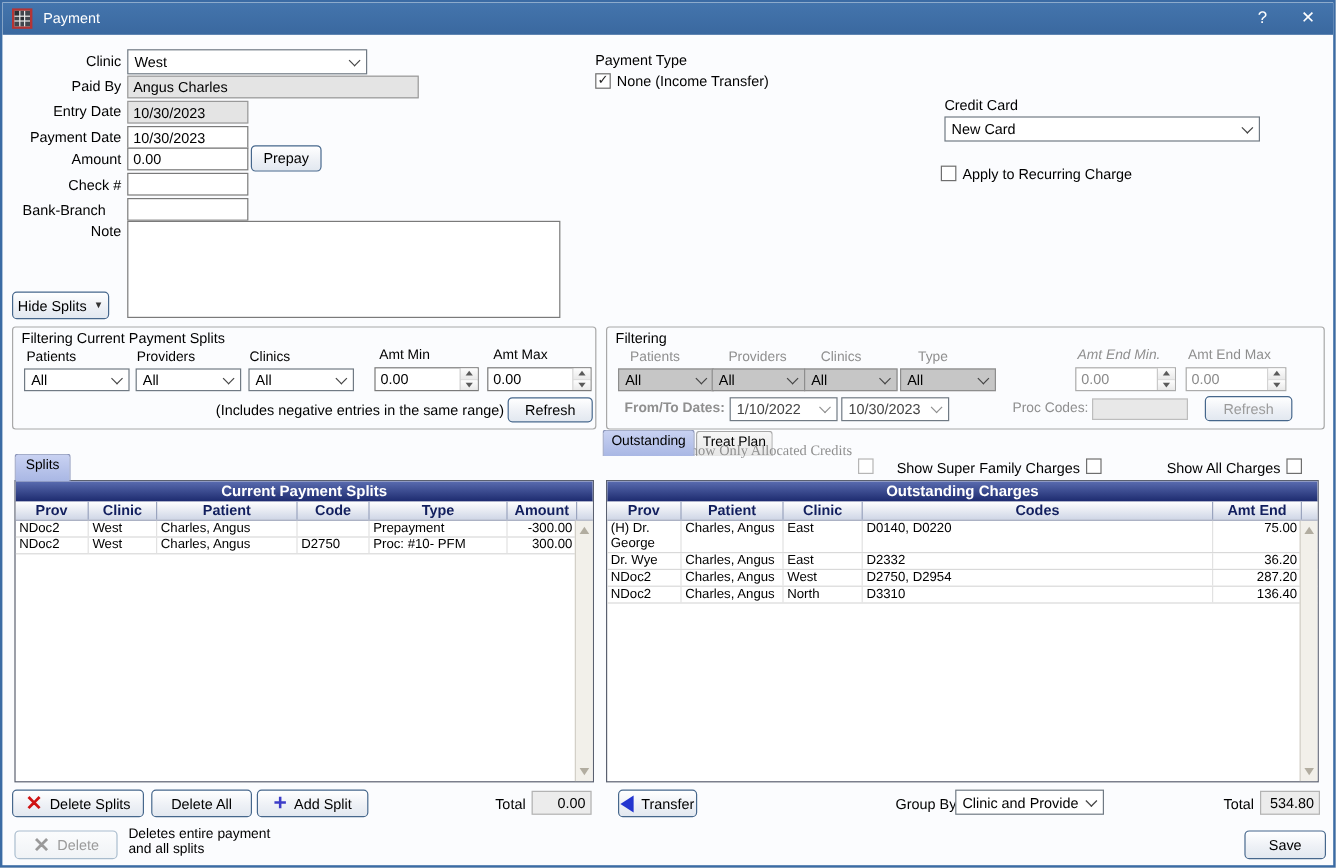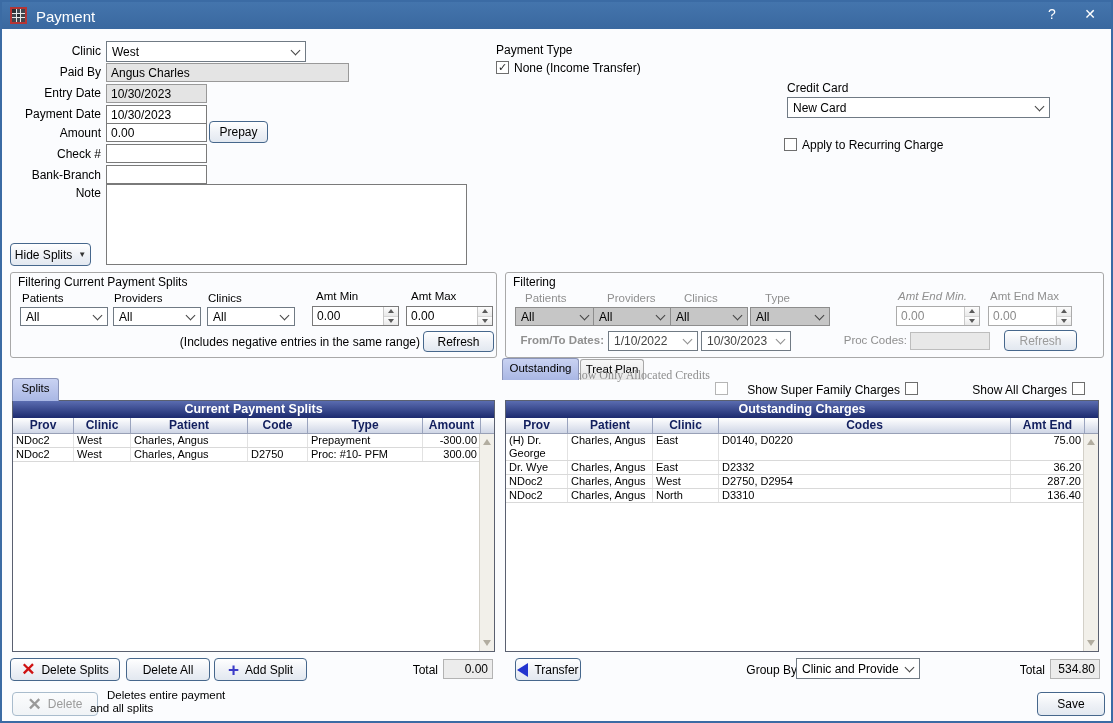--- a/index.html
+++ b/index.html
@@ -11,21 +11,21 @@
   
   .titlebar { position:absolute; left:0; top:0; right:0; height:27px;
     background:linear-gradient(#4475ad,#3a689f); display:flex; align-items:center; }
   .appicon { position:absolute; left:8px; top:5px; width:17px; height:17px;
     background:#b53434; padding:2px; }
   .appicon .grid { width:100%; height:100%; display:grid;
     grid-template-columns:repeat(3,1fr); grid-template-rows:repeat(3,1fr);
     gap:1px; background:#e8e8e8; }
   .appicon .grid i { background:#41464d; }
   .appicon .grid i:nth-child(1), .appicon .grid i:nth-child(5) { background:#2b2f34; }
-  .title-text { position:absolute; left:34px; top:6px; color:#fff; font-size:15px; }
+  .title-text { position:absolute; left:34px; top:6px; color:#fff; font-size:12px; }
   .tb-btn { position:absolute; top:4px; color:#fff; font-size:14px; width:22px;
     text-align:center; cursor:default; }
   
   .lbl { position:absolute; font-size:12px; color:#000; white-space:nowrap; }
   .lbl.r { text-align:right; }
   .lbl.gray { color:#8f8f8f; }
   .tbox { position:absolute; background:#fff; border:1px solid #7a7a7a;
     font-size:12px; display:flex; align-items:center; padding:0 4px; overflow:hidden; }
   .tbox.ro { background:#e4e4e4; border-color:#999; }
   .tbox.right { justify-content:flex-end; }
@@ -151,21 +151,21 @@
   <div class="tbox" style="left:104px;top:121px;width:101px;height:19px;">
     <span>0.00</span>
   </div>
   <div class="btn" style="left:207px;top:119px;width:59px;height:22px;">Prepay</div>
 
   <div class="lbl r" style="left:4px;top:145px;width:95px;">Check #</div>
   <div class="tbox" style="left:104px;top:142px;width:101px;height:19px;">
     <span></span>
   </div>
 
-  <div class="lbl r" style="left:4px;top:166px;width:95px;">Bank-Branch</div>
+  <div class="lbl r" style="left:4px;top:166px;width:95px;text-align:center;">Bank-Branch</div>
   <div class="tbox" style="left:104px;top:163px;width:101px;height:19px;">
     <span></span>
   </div>
 
   <div class="lbl r" style="left:4px;top:184px;width:95px;">Note</div>
   <textarea class="note" style="left: 104px; top: 182px; width: 361px; height: 81px;"></textarea>
 
   <div class="lbl" style="left:494px;top:41px;">Payment Type</div>
   <div class="cb" style="left:494px;top:59px;">✓</div>
   <div class="lbl" style="left:512px;top:59px;">None (Income Transfer)</div>
@@ -408,16 +408,16 @@
   <div class="lbl r" style="left:1003px;top:661px;width:40px;">Total</div>
   <div class="tbox right" style="left:1048px;top:657px;width:50px;height:20px;background:#ececec;border-color:#b3b3b3;">
     <span>534.80</span>
   </div>
 
   <div class="btn dim" style="left:10px;top:690px;width:86px;height:24px;">
     <span class="x-gray">✕</span>
     <span>Delete</span>
   </div>
   <div class="lbl fs11" style="left:105px;top:687px;">Deletes entire payment</div>
-  <div class="lbl fs11" style="left:88px;top:700px;">and all splits</div>
+  <div class="lbl fs11" style="left:105px;top:700px;">and all splits</div>
   <div class="btn" style="left:1035px;top:690px;width:68px;height:24px;">Save</div>
 
 </div>
 
 </body></html>

